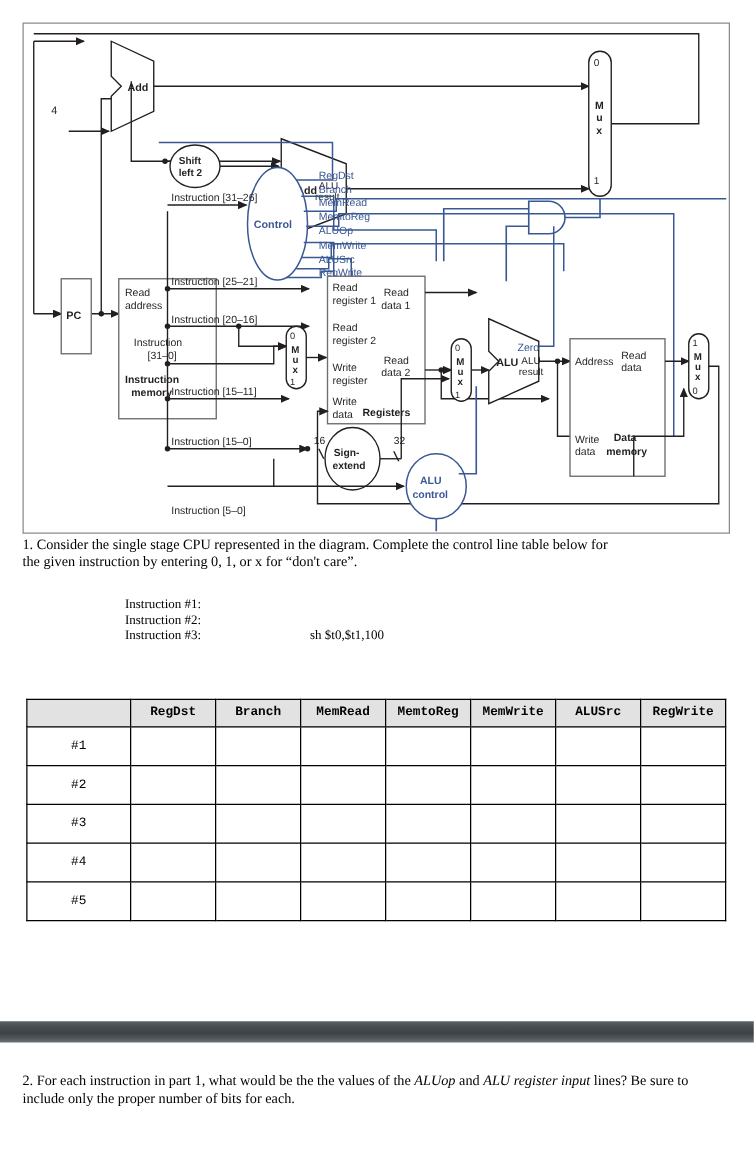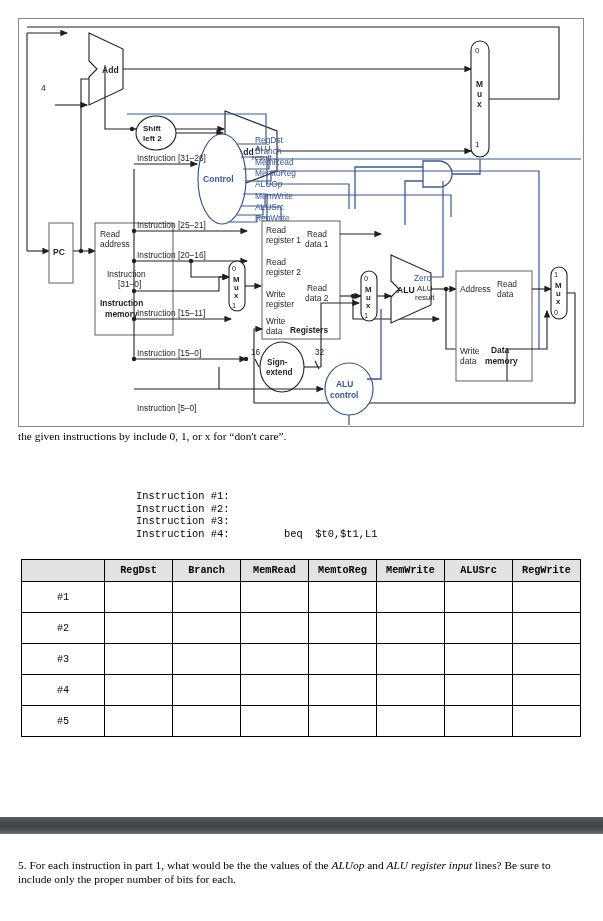--- a/index.html
+++ b/index.html
@@ -12,23 +12,23 @@
   #diagram svg{position:absolute;left:0;top:0;}
 
   
   .prose{position:absolute;font-family:"Liberation Serif",serif;
          font-size:11.4px;line-height:14.4px;color:#000;}
   #q1{left:18px;top:429px;width:566px;}
   #q2{left:18px;top:858px;width:566px;}
   .prose i{font-style:italic;}
 
   
-  #instr-list{position:absolute;left:100px;top:490px;
-              font-family:Liberation Mono, monospace;font-size:10.4px;
-              line-height:12.6px;color:#000;margin-left:36px;}
+  #instr-list{position:absolute;left:100px;top:478px;
+              font-family:Liberation Serif, serif;font-size:10.4px;
+              line-height:12.6px;color:#000;}
   #instr-list .row{display:flex;white-space:pre;}
   #instr-list .lbl{width:148px;flex:0 0 148px;}
   #instr-list .val{flex:1 1 auto;}
 
   
   #ctl-table{position:absolute;left:21px;top:559px;
              border-collapse:collapse;font-family:"Liberation Mono",monospace;}
   #ctl-table td,#ctl-table th{border:1px solid #000;padding:0;
              font-size:10.2px;text-align:center;vertical-align:middle;}
   #ctl-table thead th{background:#e2e2e2;font-weight:bold;height:21px;
@@ -289,28 +289,28 @@
     <path d="M200,370 L304,370" marker-end="url(#ah)"></path>
   </g>
   <g fill="none" stroke="#3a5894" stroke-width="1.3">
     <path d="M348,360 L362,360 L362,290"></path>
     <path d="M330,396 L330,406"></path>
   </g>
 </svg>
 </div>
 
 <div class="prose" id="q1">
-  <div>the given instructions by include 0, 1, or x for “don't care”.</div>
+  <div>1. Consider the single stage CPU represented in the diagram. Complete the control line table below for</div>
+  <div>the given instruction by entering 0, 1, or x for “don't care”.</div>
 </div>
 
 <div id="instr-list">
     <div class="row"><span class="lbl">Instruction #1:</span></div>
     <div class="row"><span class="lbl">Instruction #2:</span></div>
-    <div class="row"><span class="lbl">Instruction #3:</span></div>
-    <div class="row"><span class="lbl">Instruction #4:</span><span class="val">beq  $t0,$t1,L1</span></div>
+    <div class="row"><span class="lbl">Instruction #3:</span><span class="val">sh $t0,$t1,100</span></div>
   </div>
 
 <table id="ctl-table">
   <colgroup>
     <col style="width:82px">
     <col class="datacol">
       <col class="datacol">
       <col class="datacol">
       <col class="datacol">
     <col class="datacol">
@@ -379,14 +379,14 @@
         <td></td>
         <td></td>
         <td></td>
       </tr>
     </tbody>
 </table>
 
 <div id="pagebreak"></div>
 
 <div class="prose" id="q2">
-  <span>5. For each instruction in part 1, what would be the the values of the </span><i>ALUop</i><span> and </span><i>ALU register input</i><span> lines? Be sure to include only the proper number of bits for each.</span>
+  <span>2. For each instruction in part 1, what would be the the values of the </span><i>ALUop</i><span> and </span><i>ALU register input</i><span> lines? Be sure to include only the proper number of bits for each.</span>
 </div>
 
 </body></html>

